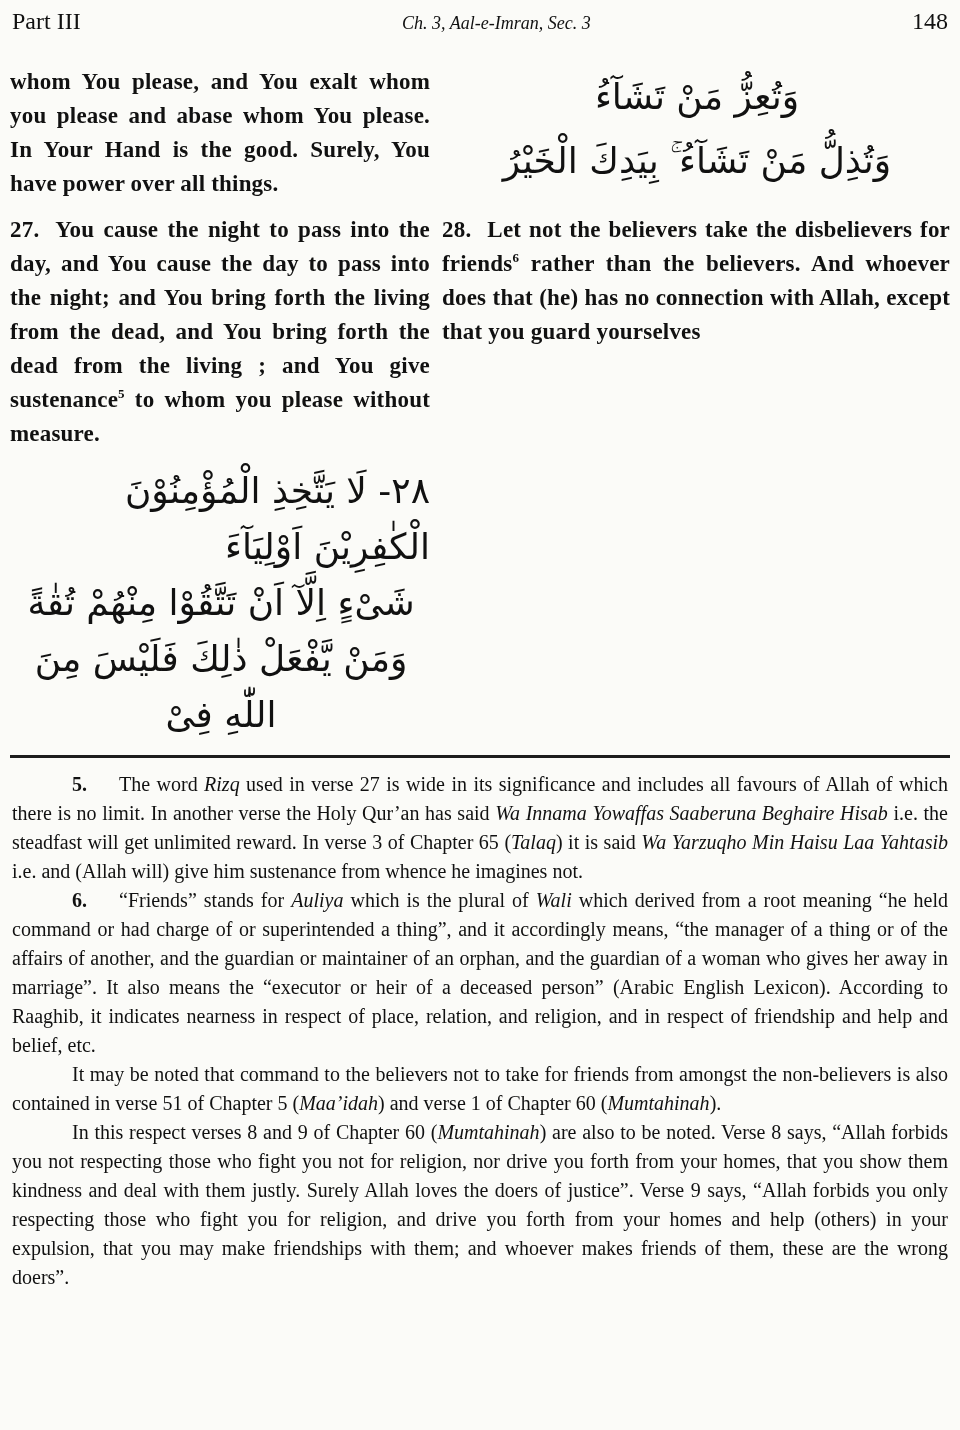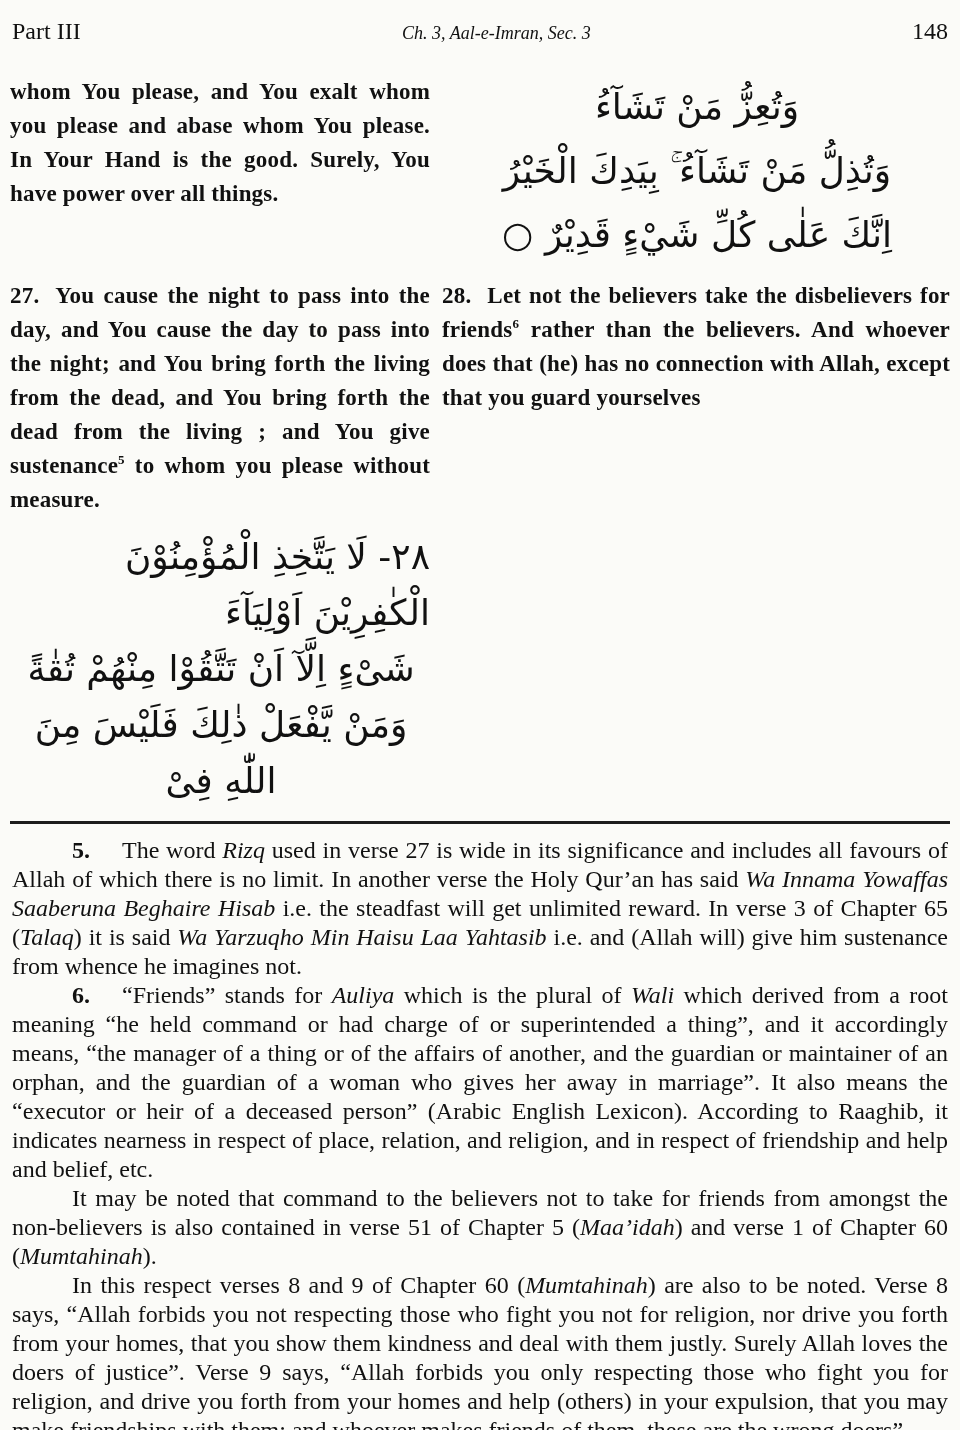--- a/index.html
+++ b/index.html
@@ -2,21 +2,21 @@
 <html><head>
 <meta charset="utf-8">
 <style>
   * { margin:0; padding:0; box-sizing:border-box; }
   html,body { width:960px; height:1430px; overflow:hidden; }
   body {
     background:#fbfbf8;
     color:#111;
     font-family:"Liberation Serif", serif;
   }
-  .page { width:960px; height:1430px; padding:18px 10px 0 10px; }
+  .page { width:960px; height:1430px; padding:8px 10px 0 10px; }
 
   
   .header {
     display:flex; justify-content:space-between; align-items:baseline;
     font-size:24px; padding:0 2px;
   }
   .header .chapter { font-style:italic; font-size:18px; }
 
   
   .content {
@@ -47,21 +47,21 @@
   .ar .ln { line-height:56px; }
   .ar.first .ln { line-height:64px; }
   .ar .ln.marker { text-align:right; }
 
   
   .rule { border-top:3px solid #1d1d1d; margin-top:12px; }
 
   
   .footnotes {
     margin-top:12px;
-    font-size:24px;
+    font-size:20px;
     line-height:29px;
     text-align:justify;
     padding:0 2px;
   }
   .footnotes p { text-indent:60px; }
   .it { font-style:italic; }
   .bd { font-weight:700; margin-right:32px; }
 </style>
 </head>
 <body>
@@ -75,21 +75,20 @@
   </div>
 
   <div class="content">
 
     <div class="eng">
       <span class="vnum"></span><span><span>whom You please, and You exalt whom you please and abase whom You please. In Your Hand is the good. Surely, You have power over all things.</span></span>
     </div>
     <div class="ar first">
       <div class="ln">وَتُعِزُّ مَنْ تَشَآءُ</div>
       <div class="ln">وَتُذِلُّ مَنْ تَشَآءُ ۚ بِيَدِكَ الْخَيْرُ</div>
-      <div class="ln">اِنَّكَ عَلٰى كُلِّ شَيْءٍ قَدِيْرٌ ○</div>
     </div>
 
     <div class="eng">
       <span class="vnum">27.</span><span><span>You cause the night to pass into the day, and You cause the day to pass into the night; and You bring forth the living from the dead, and You bring forth the dead from the living ; and You give sustenance</span><sup>5</sup><span> to whom you please without measure.</span></span>
     </div>
 
     <div class="eng">
       <span class="vnum">28.</span><span><span>Let not the believers take the disbelievers for friends</span><sup>6</sup><span> rather than the believers. And whoever does that (he) has no connection with Allah, except that you guard yourselves</span></span>
     </div>
     <div class="ar">

